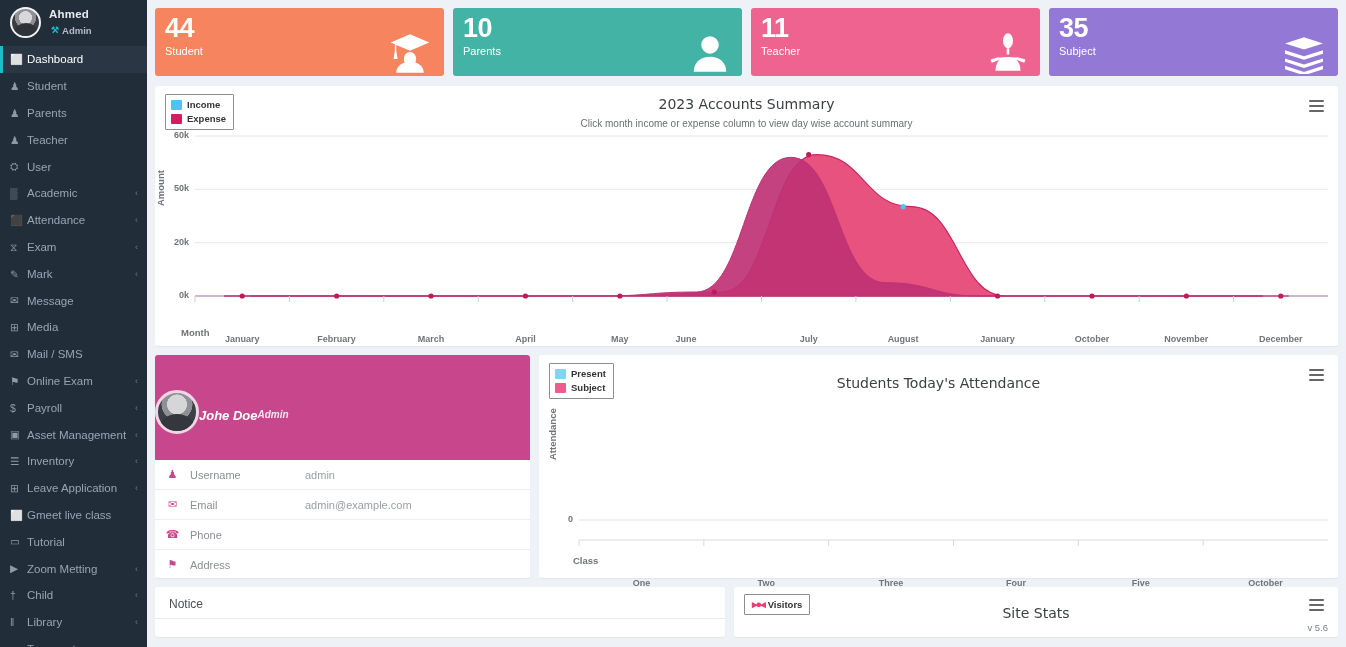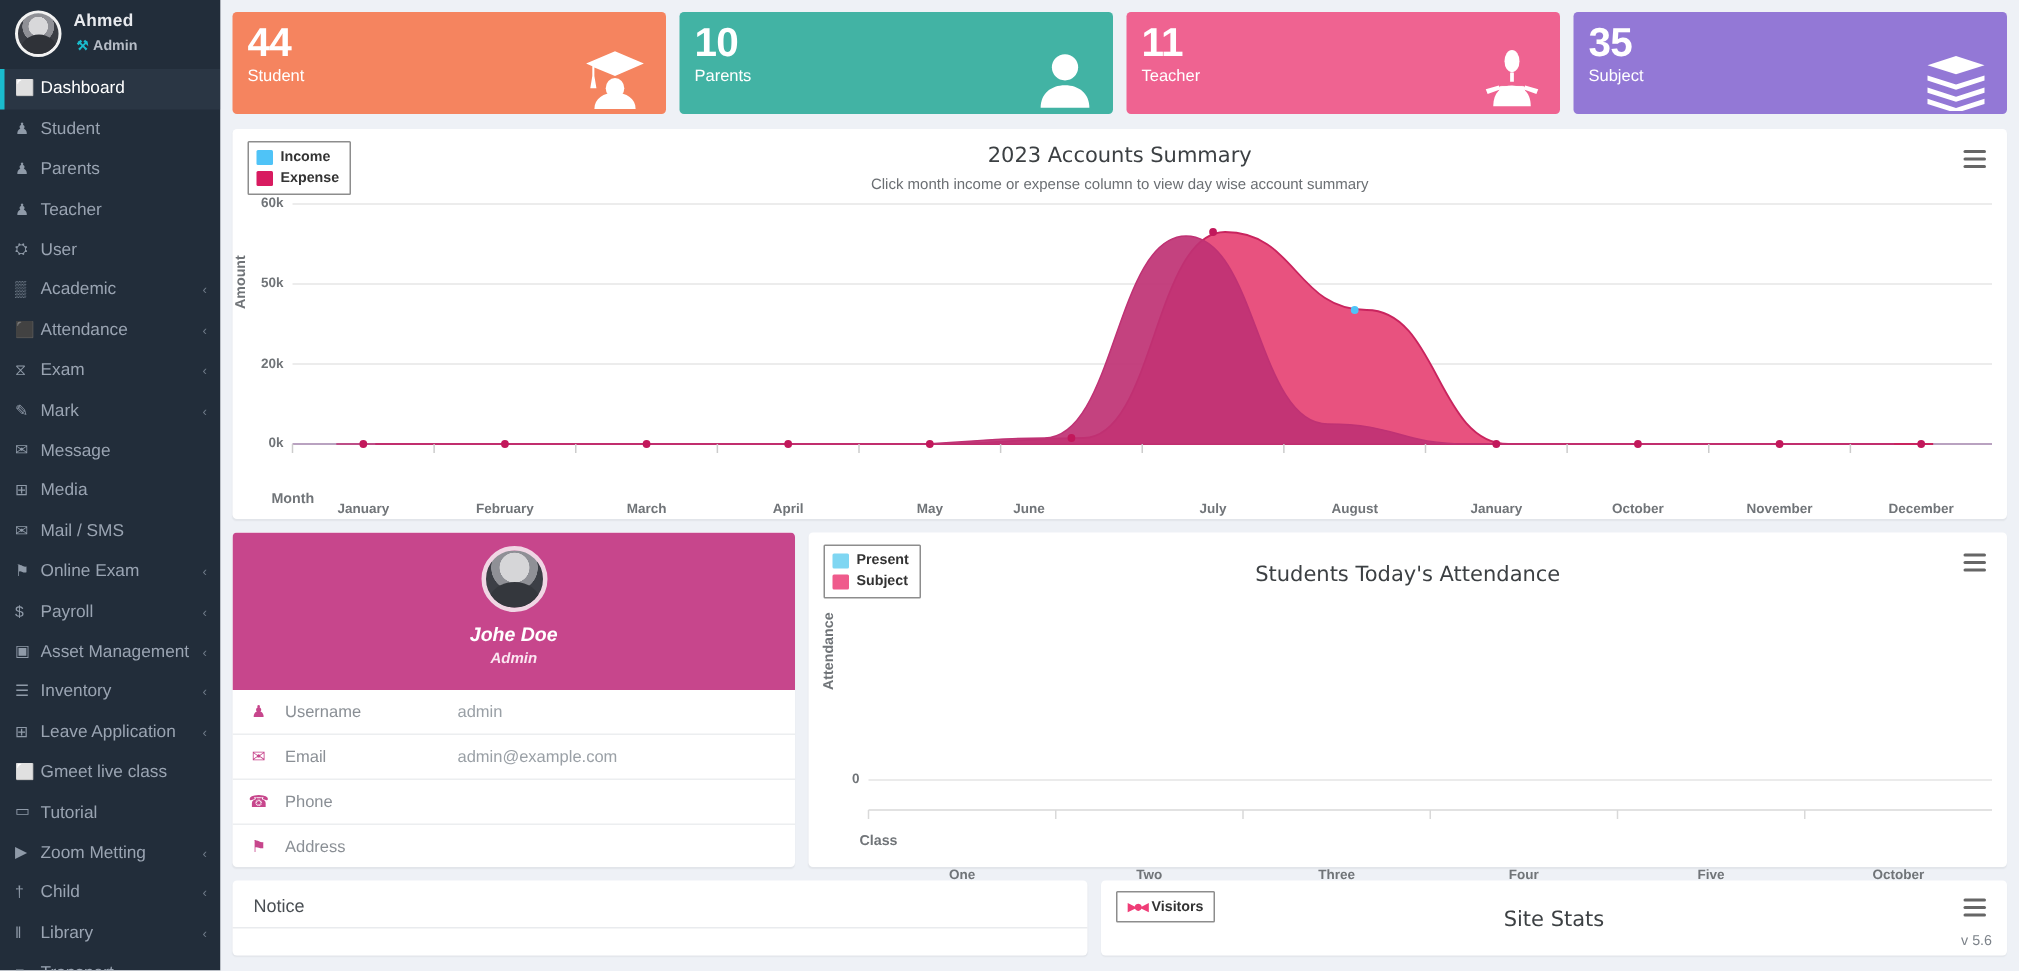--- a/index.html
+++ b/index.html
@@ -135,21 +135,21 @@
   .y-axis-title { left: 0px; top: 120px; transform: rotate(-90deg); transform-origin: left top; }
   .x-axis-title { left: 26px; bottom: 8px; }
   .ytick { position: absolute; font-size: 9px; color: #707478; text-align: right; width: 30px; font-weight: bold;}
   .xtick { position: absolute; font-size: 9px; color: #707478; text-align: center; font-weight: bold; margin-top: 28px;}
 
   
   .row2 { display: flex; gap: 9px; margin-bottom: 9px; }
   #profile-panel { width: 375px; min-width: 375px; height: 223px; overflow: hidden; }
   .prof-head {
     background: #c7468c; height: 105px;
-    display: flex; flex-direction: column; align-items: center; justify-content: flex-start;
+    display: flex; flex-direction: row; align-items: center; justify-content: flex-start;
     padding-top: 9px;
   }
   .prof-avatar {
     width: 44px; height: 44px; border-radius: 50%;
     border: 3px solid #f0d6e4;
     background: radial-gradient(circle at 50% 30%, #d6d6d8 0 30%, #8f9096 31% 47%, #3c3f46 48% 100%);
     position: relative; overflow: hidden;
   }
   .prof-avatar::after {
     content: ""; position: absolute; left: 50%; top: 55%;

